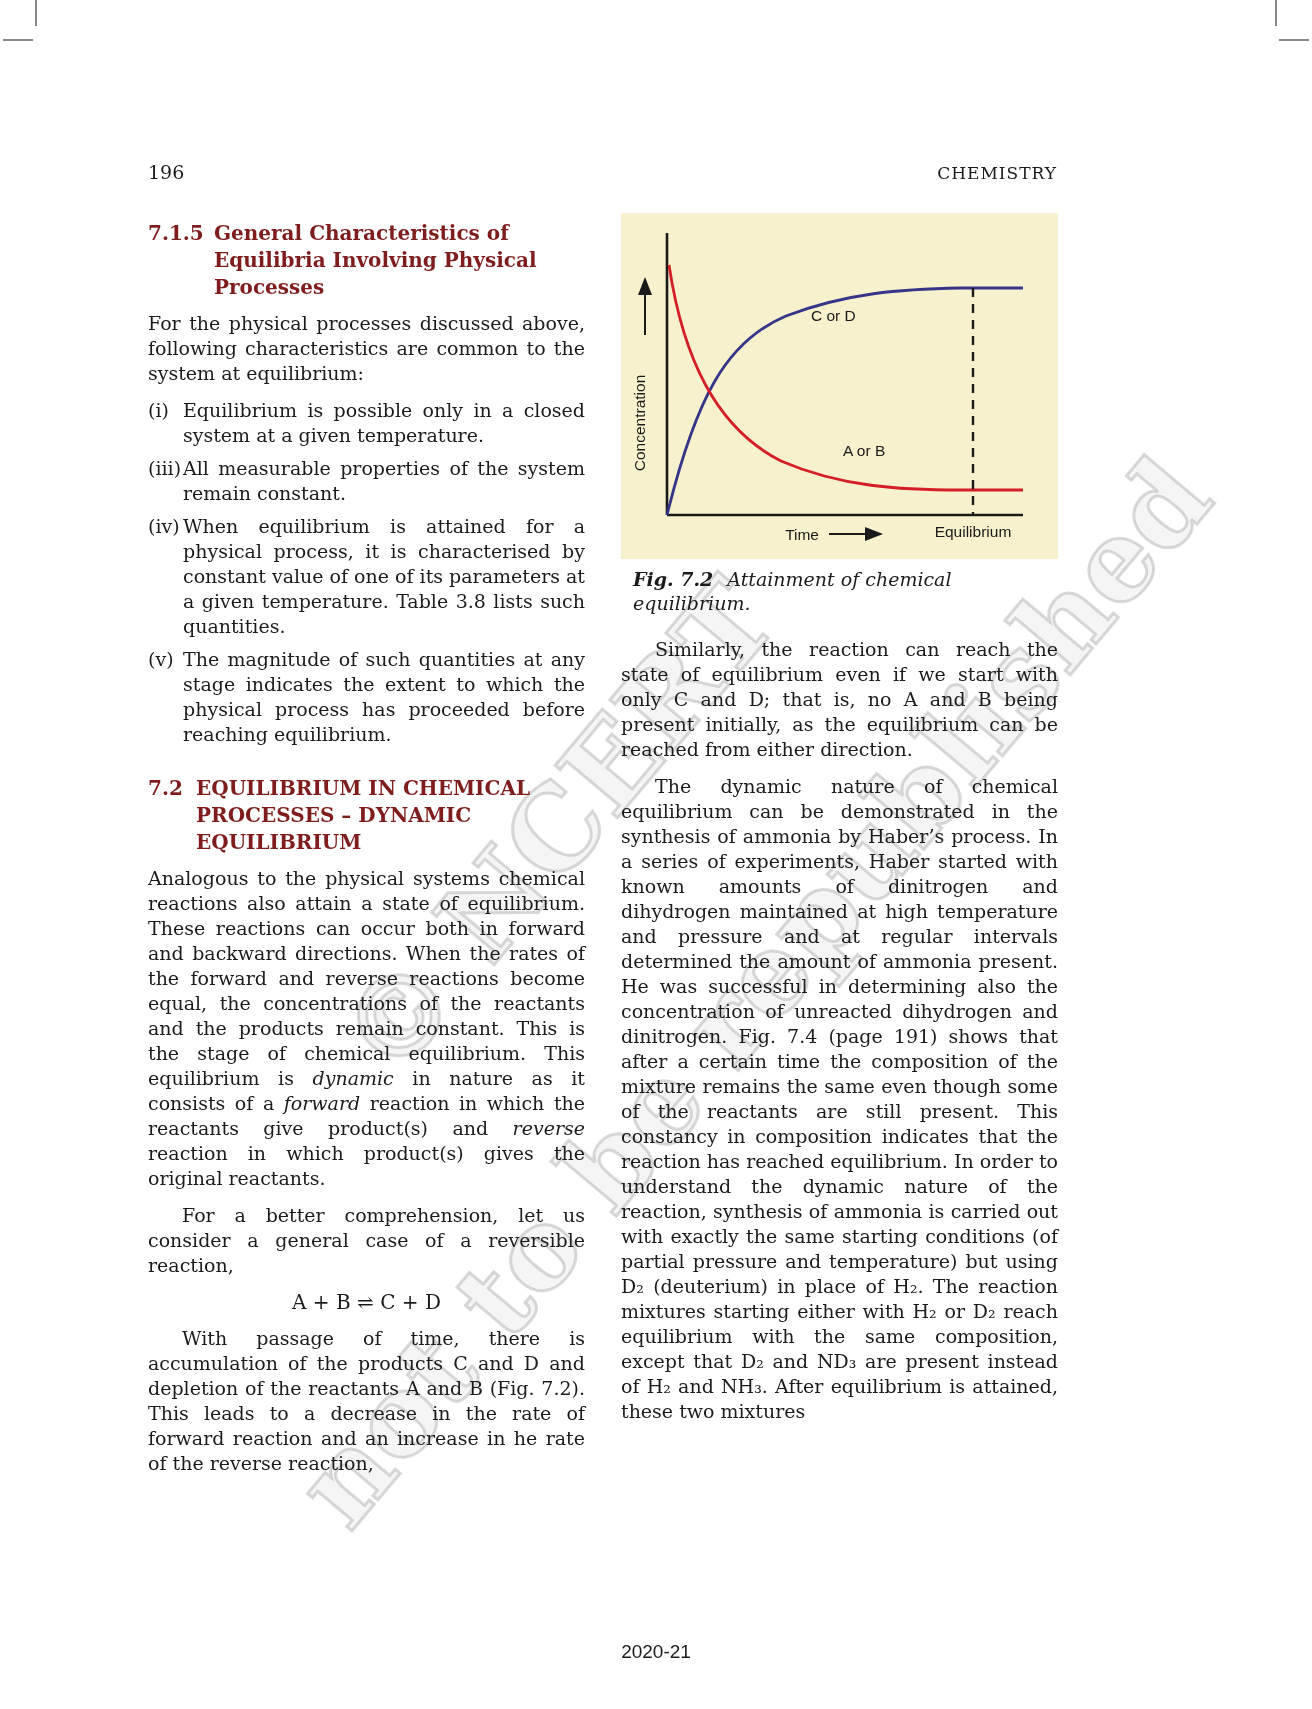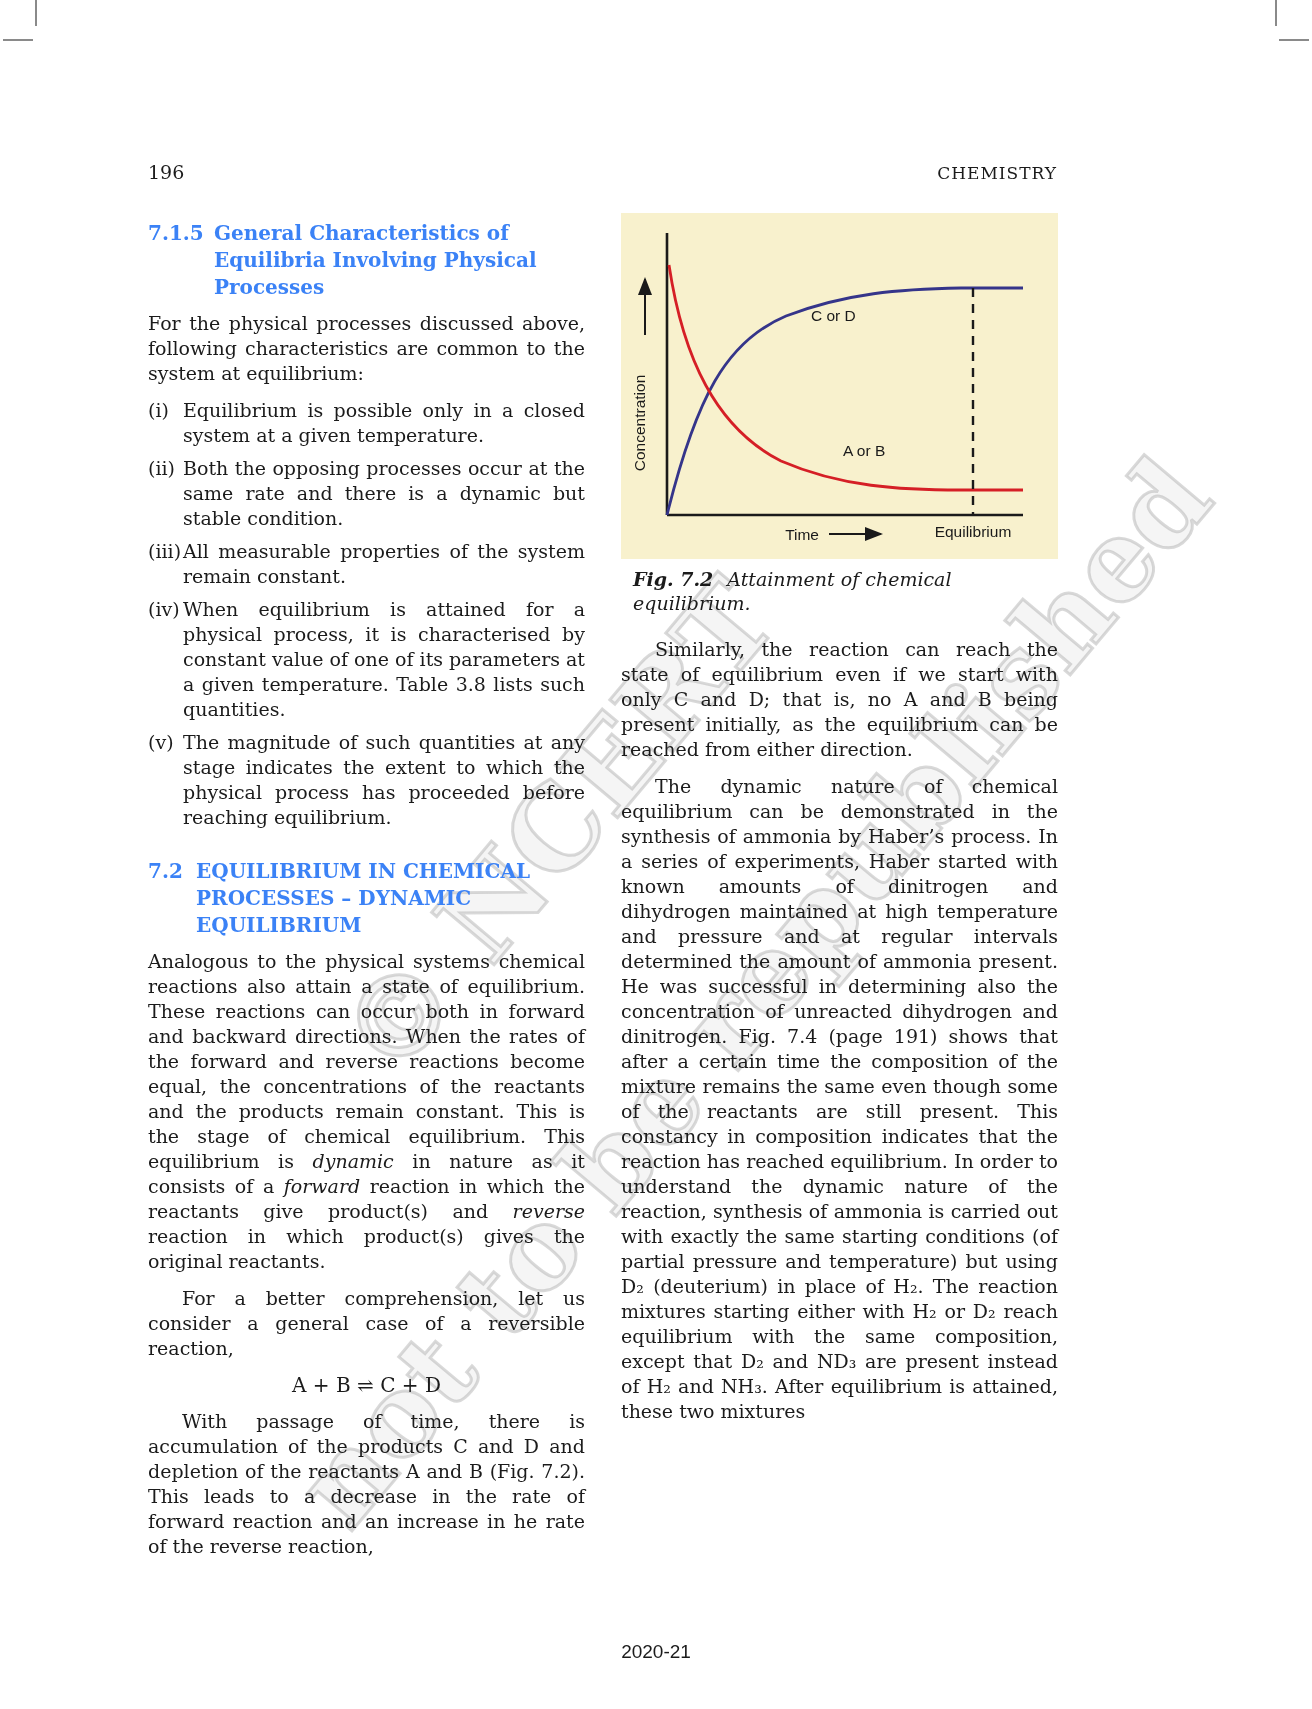--- a/index.html
+++ b/index.html
@@ -15,21 +15,21 @@
              transform:rotate(-50deg);z-index:0;pointer-events:none;}
   .wm-line{font-family:"DejaVu Serif",serif;font-weight:bold;font-size:112px;line-height:255px;
            white-space:nowrap;color:rgba(190,190,190,0.16);
            -webkit-text-stroke:3px rgba(165,165,165,0.42);}
   
   .col{position:absolute;width:437px;z-index:1;}
   .col-left{left:148px;top:220px;}
   .col-right{left:621px;top:213px;}
   p.body{margin:0 0 12px 0;font-size:19px;line-height:25px;text-align:justify;}
   p.indent{text-indent:34px;}
-  .heading{display:flex;margin:0 0 10px 0;color:#3b82f6;font-weight:bold;
+  .heading{display:flex;margin:0 0 10px 0;color:#7f1d1d;font-weight:bold;
            font-size:20px;line-height:27px;}
   .hnum{flex:0 0 66px;}
   .h72 .hnum{flex:0 0 48px;}
   .h72{margin-top:28px;}
   .htitle{flex:1;}
   .li{position:relative;padding-left:35px;margin:0 0 8px 0;font-size:19px;line-height:25px;
       text-align:justify;}
   .li-marker{position:absolute;left:0;top:0;}
   .equation{margin:10px 0 12px 0;text-align:center;font-size:20px;
             font-family:"DejaVu Serif","DejaVu Sans",serif;}
@@ -66,24 +66,20 @@
     <div class="heading">
       <span class="hnum">7.1.5</span>
       <span class="htitle">General Characteristics of Equilibria Involving Physical Processes</span>
     </div>
 
     <p class="body">For the physical processes discussed above, following characteristics are common to the system at equilibrium:</p>
 
     <div class="li">
       <span class="li-marker">(i)</span>
       <span>Equilibrium is possible only in a closed system at a given temperature.</span>
-    </div>
-    <div class="li">
-      <span class="li-marker">(ii)</span>
-      <span>Both the opposing processes occur at the same rate and there is a dynamic but stable condition.</span>
     </div>
     <div class="li">
       <span class="li-marker">(iii)</span>
       <span>All measurable properties of the system remain constant.</span>
     </div>
     <div class="li">
       <span class="li-marker">(iv)</span>
       <span>When equilibrium is attained for a physical process, it is characterised by constant value of one of its parameters at a given temperature. Table 3.8 lists such quantities.</span>
     </div>
     <div class="li">

